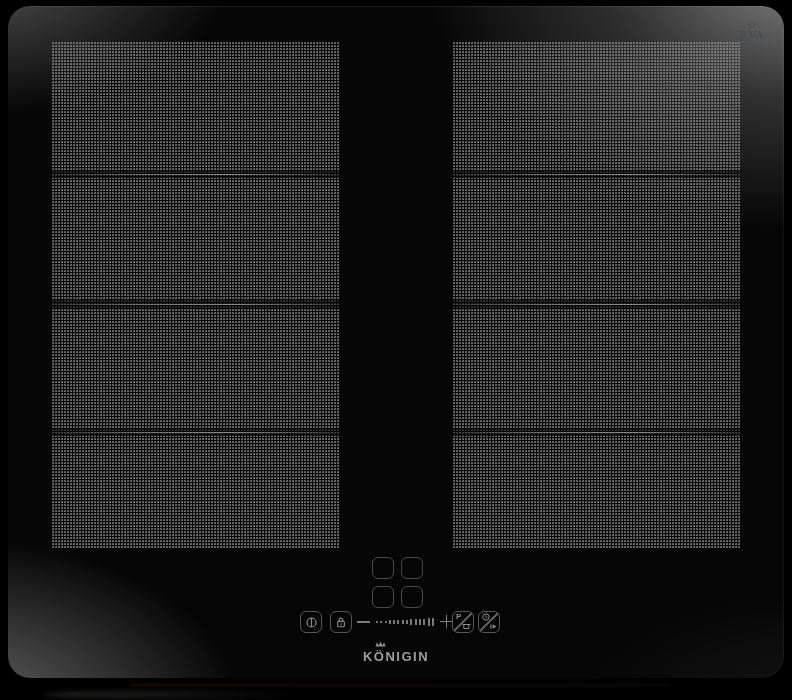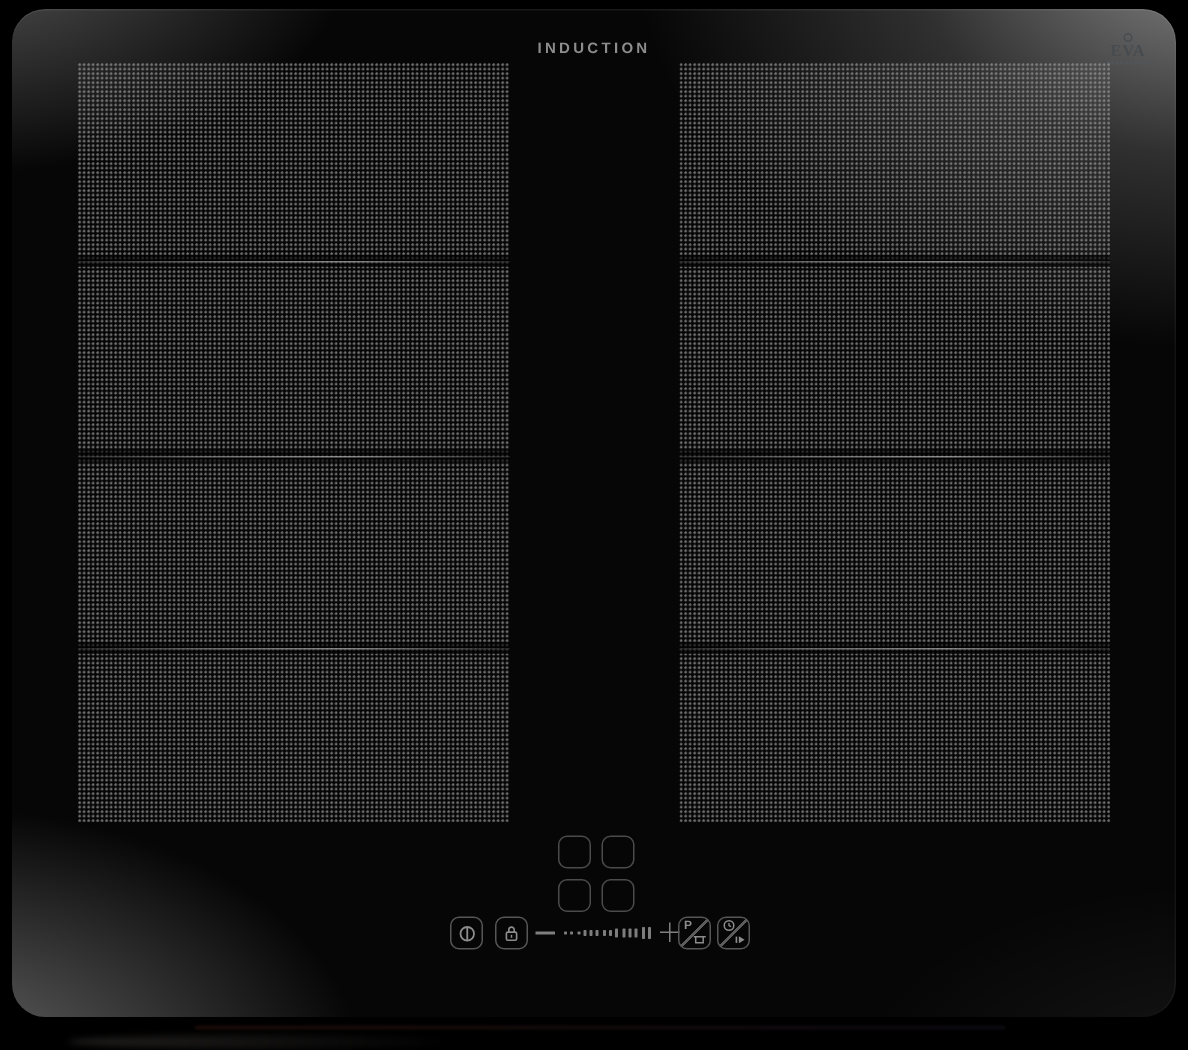--- a/index.html
+++ b/index.html
@@ -95,21 +95,20 @@
     filter:blur(1px);
   }
   svg{display:block;}
 </style>
 </head>
 <body>
 
 <div class="stage">
   <div class="cooktop">
 
-    <div class="induction">INDUCTION</div>
 
     <div class="cert-logo">
       <span class="cert-emblem"></span>
       <span class="cert-text">EVA</span>
       <span class="cert-tagline"></span>
     </div>
 
     <div class="zone zone-left">
       <div class="divider d1"></div>
       <div class="divider d2"></div>
@@ -191,18 +190,28 @@
         <span class="br">
           <svg width="7" height="7" viewBox="0 0 7 7">
             <rect x="0.4" y="1.4" width="1.1" height="4.2" fill="#8c8c8c"></rect>
             <path d="M2.6 1.2 L6.4 3.5 L2.6 5.8 Z" fill="#8c8c8c"></path>
           </svg>
         </span>
       </button>
 
     </div>
 
+    <div class="brand">
+      <span class="brand-wrap">
+        <span class="crown">
+          <svg width="11" height="6" viewBox="0 0 11 6">
+            <path d="M0.5 5.6 L1.8 1.4 L3.8 4.2 L5.5 0.6 L7.2 4.2 L9.2 1.4 L10.5 5.6 Z" fill="#909090"></path>
+          </svg>
+        </span>
+        <span class="brand-text">KÖNIGIN</span>
+      </span>
+    </div>
 
   </div>
 
   <div class="floor-reflection"></div>
   <div class="edge-glow"></div>
 </div>
 
 </body></html>

